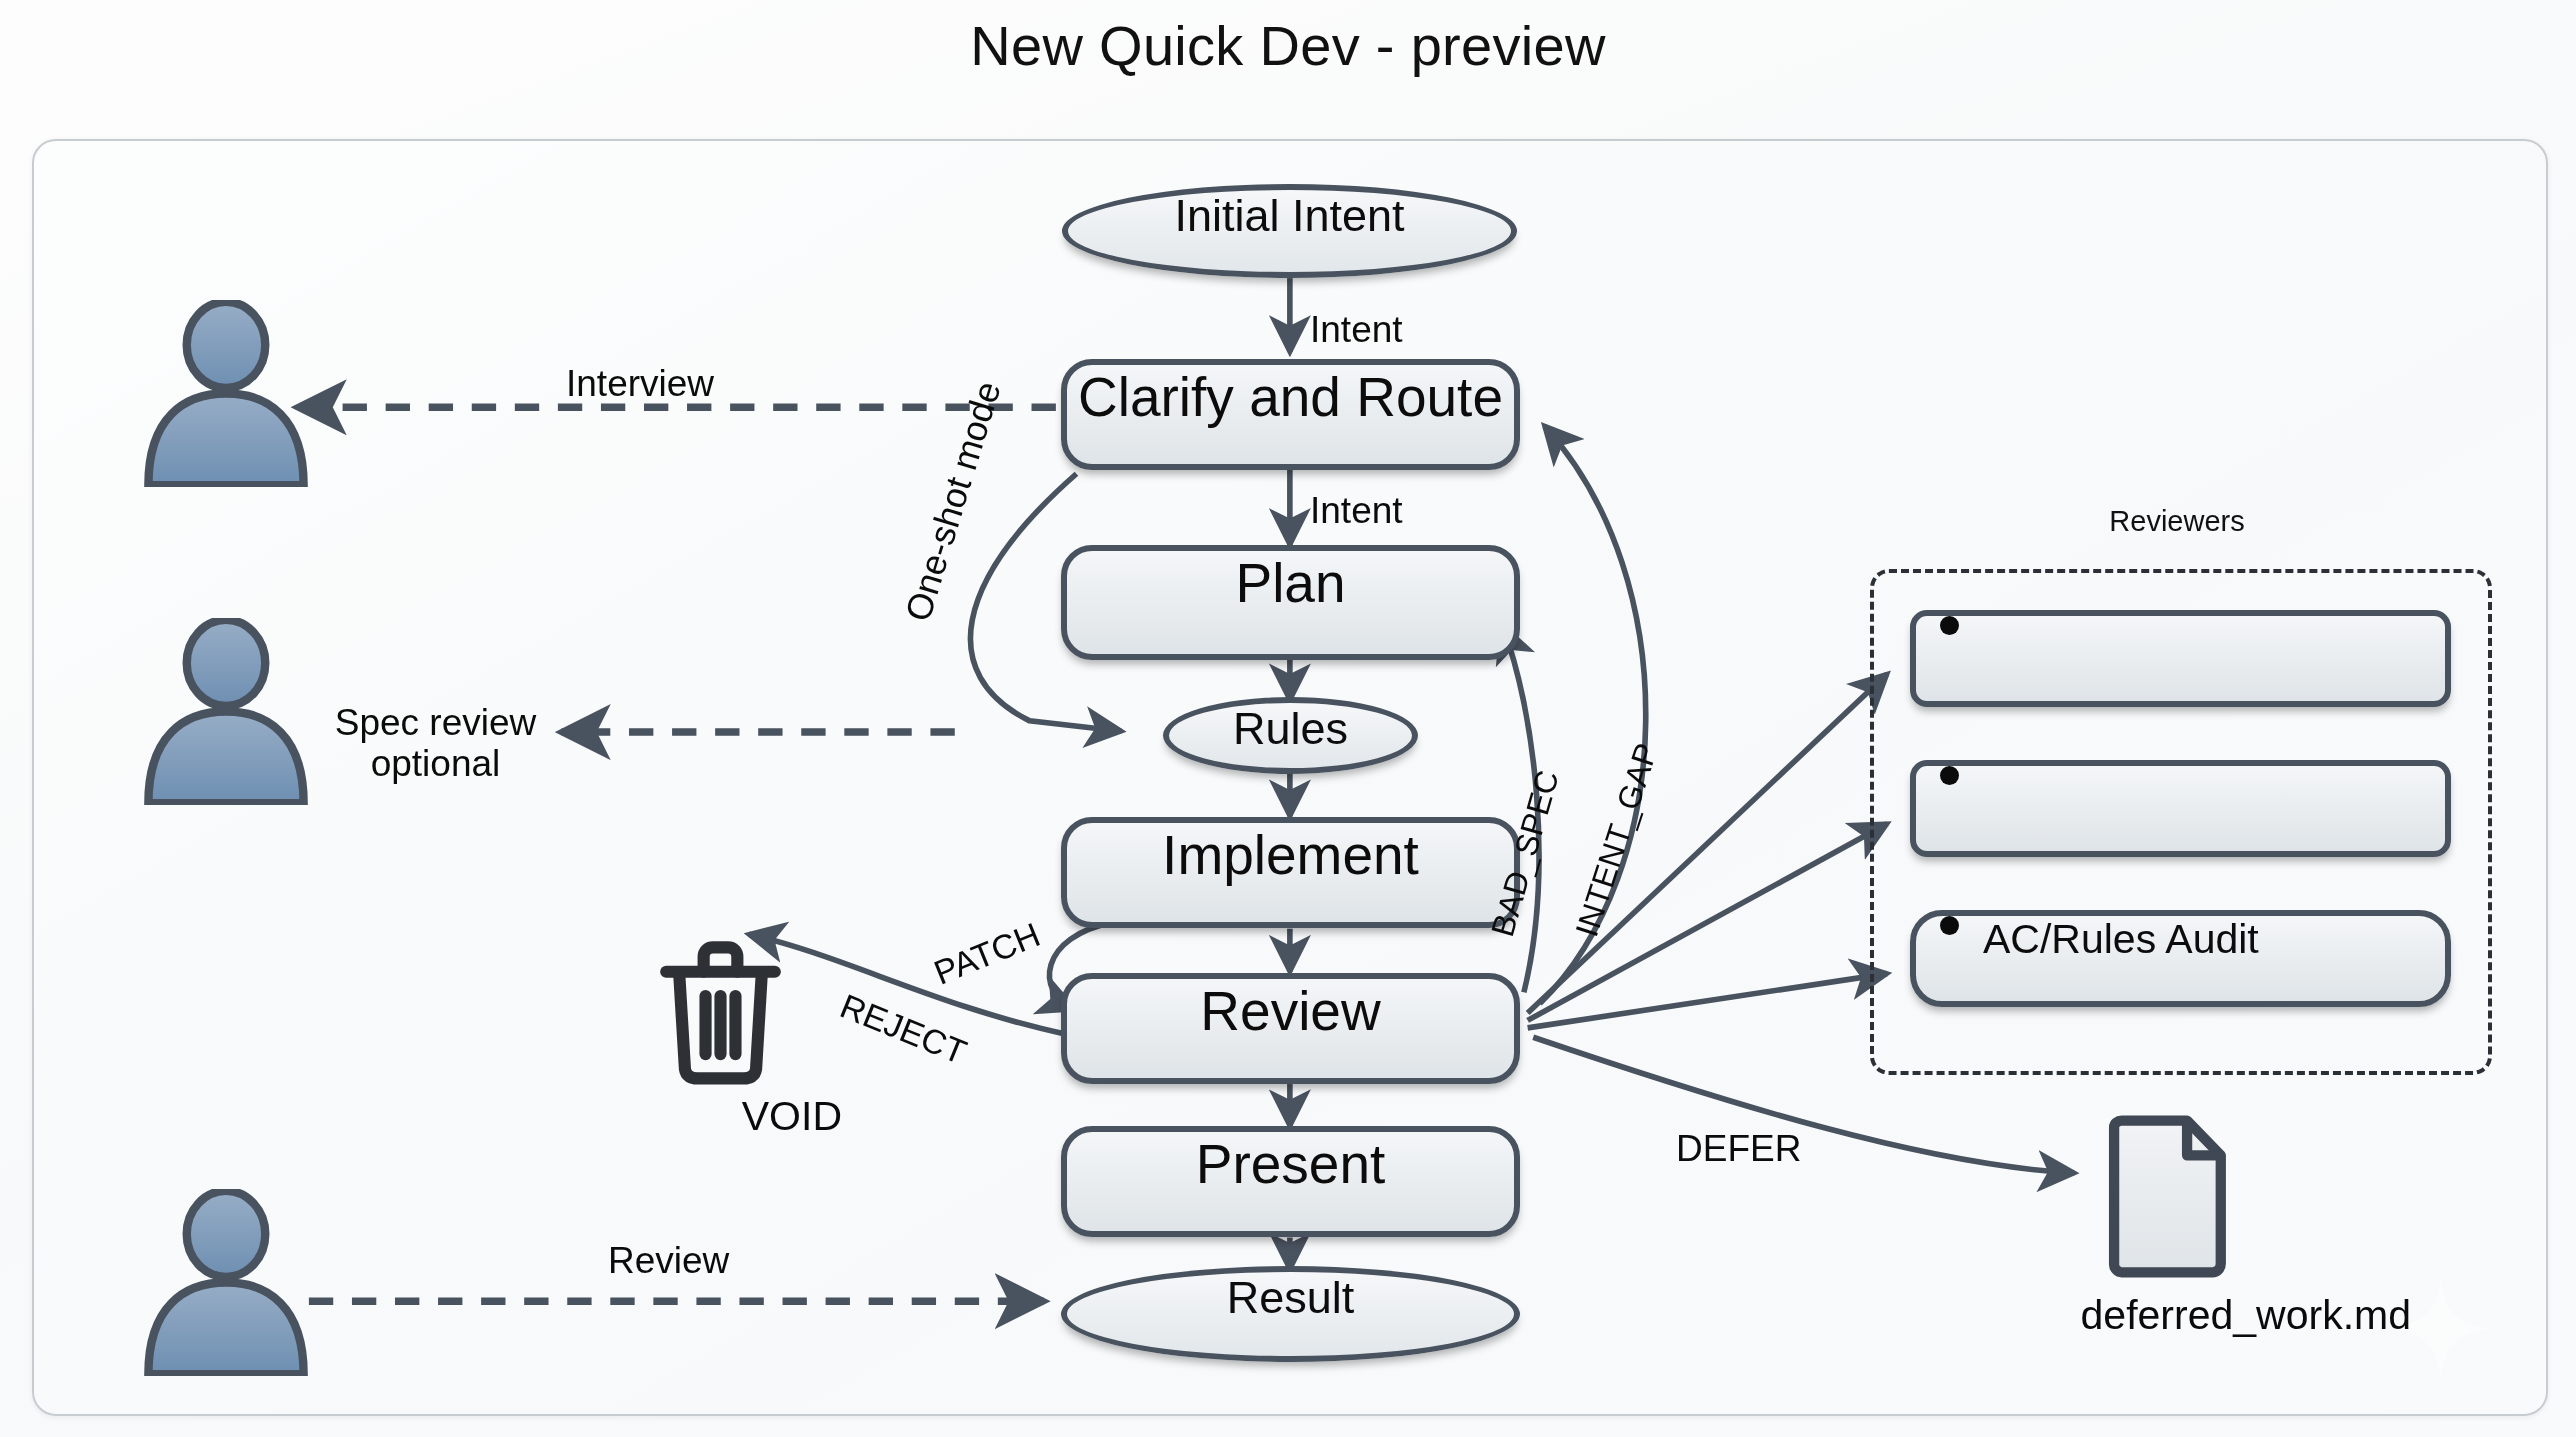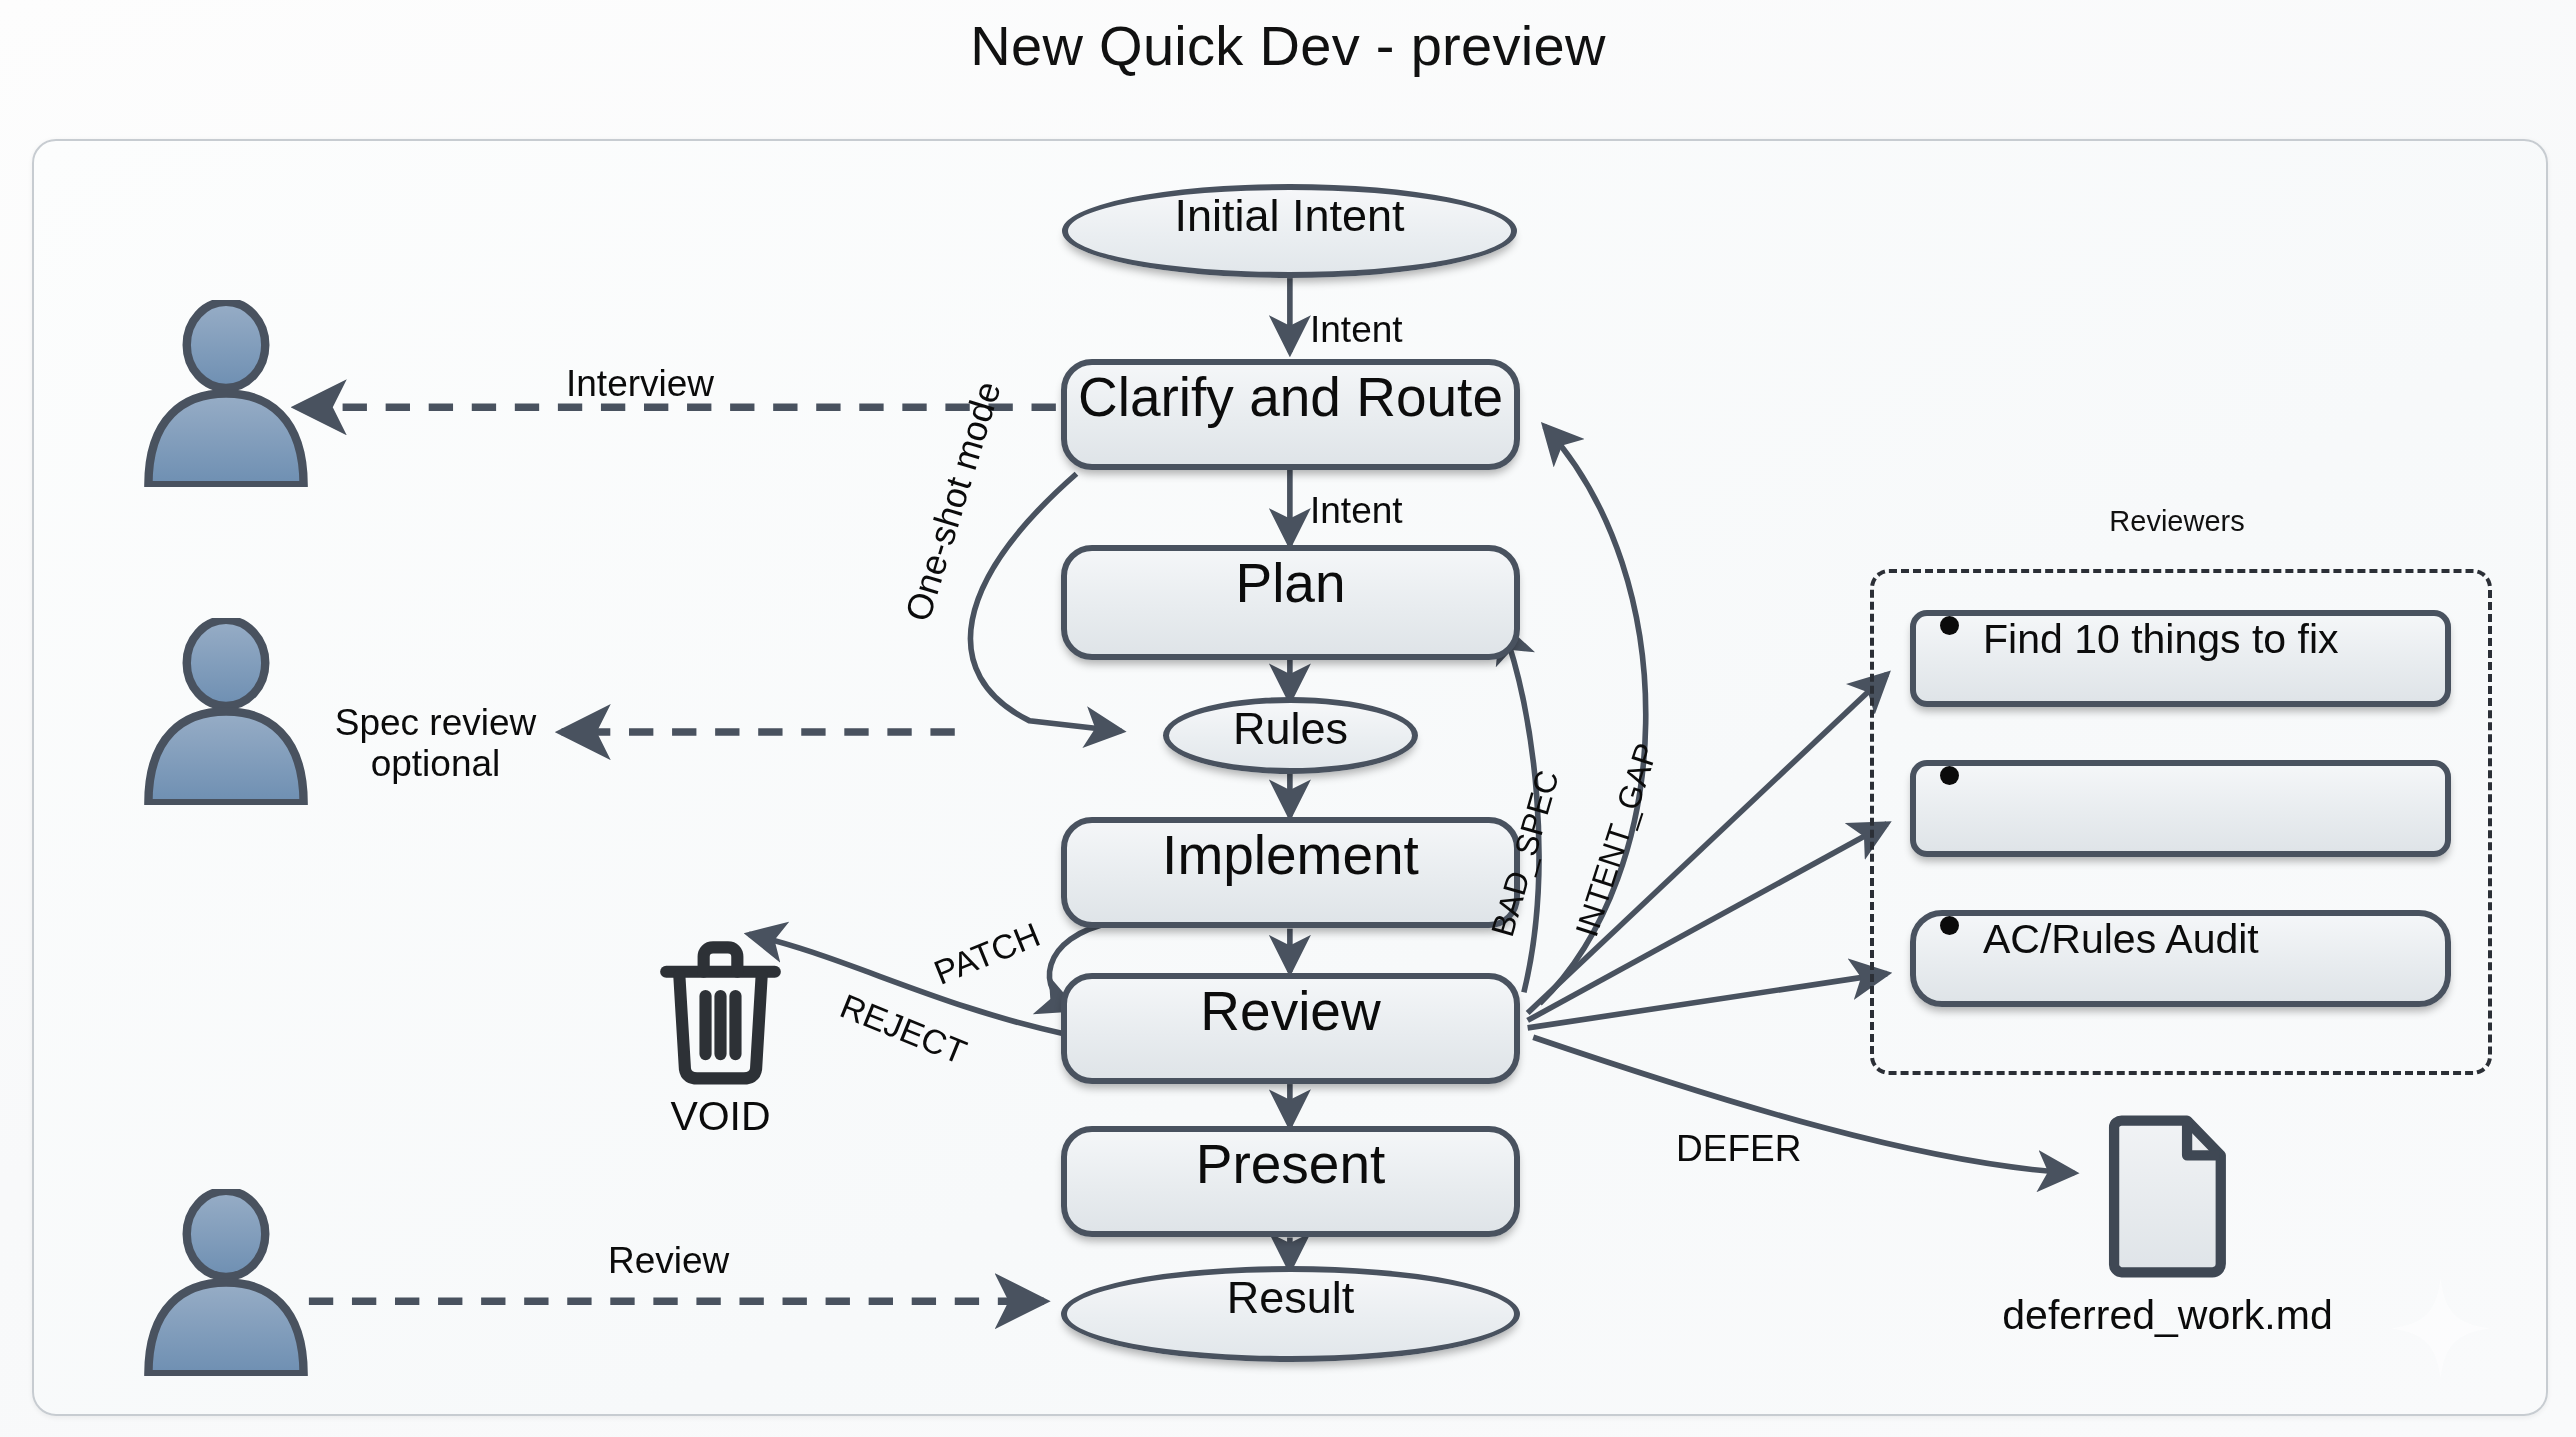--- a/index.html
+++ b/index.html
@@ -114,21 +114,21 @@
   }
   .lbl.multi {
     white-space: normal;
     text-align: center;
     line-height: 1.12;
   }
   .icon-caption {
     position: absolute;
     font-size: 41px;
     color: #0b0b0b;
-    text-align: center;
+    text-align: right;
     white-space: nowrap;
   }
 
   
   .actor { position: absolute; }
 </style>
 </head>
 <body>
 
 <div id="root">
@@ -304,21 +304,20 @@
     <path d="M92 8 L92 44 L127 44" fill="none" stroke="#3f4854" stroke-width="11" stroke-linejoin="round"></path>
   </svg>
   <div class="icon-caption" style="left:1924px; top:1292px; width:487px;">deferred_work.md</div>
 
   <div class="rev-group-title" style="left:1870px; top:505px; width:614px;">Reviewers</div>
 
   <div class="rev-group" style="left:1870px; top:569px; width:614px; height:498px;"></div>
 
   <div class="node rev-box" style="left:1910px; top:610px; width:541px; height:97px;">
     <span class="rev-bullet"></span>
-    <span>Find 10 things to fix</span>
   </div>
 
   <div class="node rev-box" style="left:1910px; top:760px; width:541px; height:97px;">
     <span class="rev-bullet"></span>
   </div>
 
   <div class="node rev-box" style="left:1910px; top:910px; width:541px; height:97px;border-radius:32px;">
     <span class="rev-bullet"></span>
     <span>AC/Rules Audit</span>
   </div>

